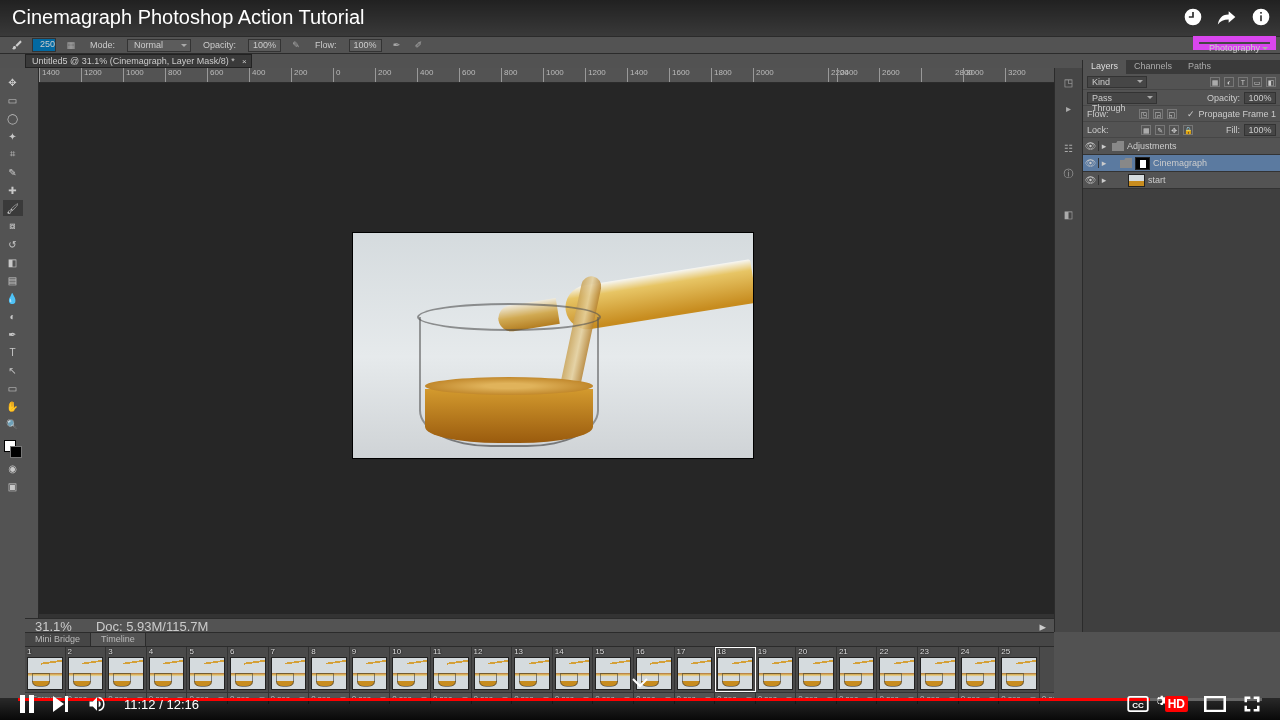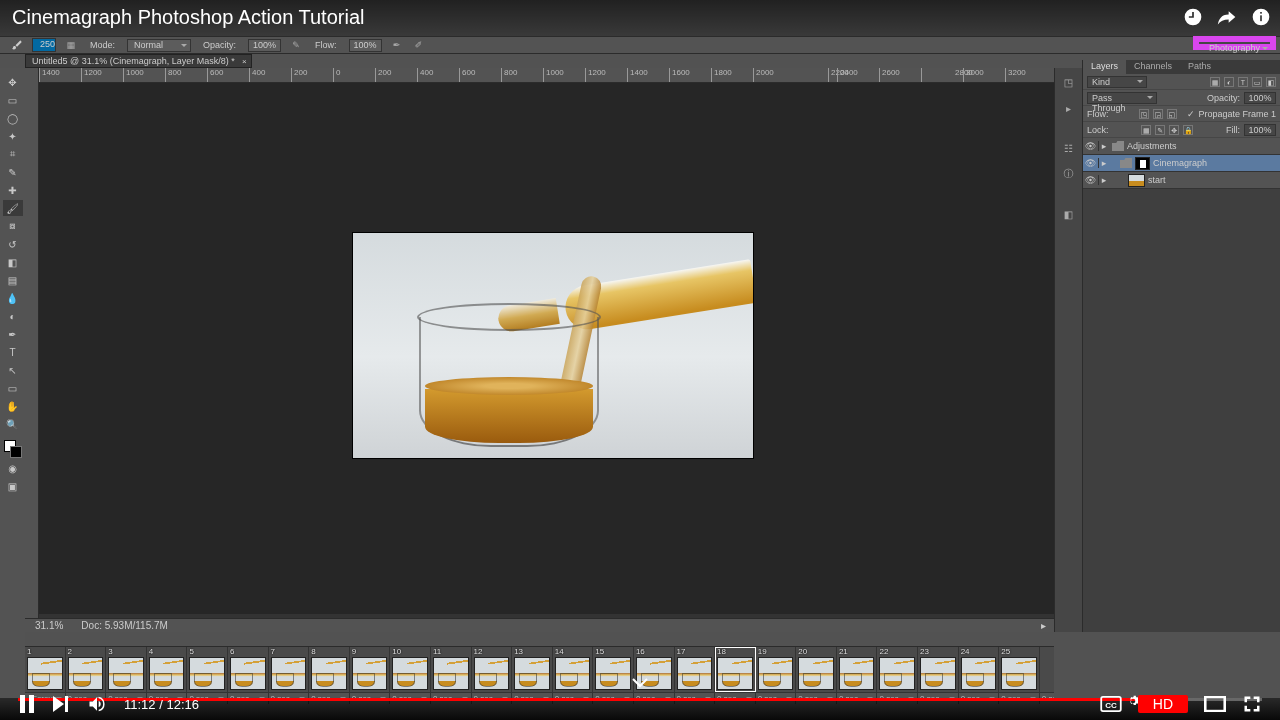--- a/index.html
+++ b/index.html
@@ -35,21 +35,21 @@
 .glass-scene{width:100%;height:100%;position:relative;overflow:hidden;background:linear-gradient(to bottom,#d5dbde 0%,#e6eaec 55%,#cfd3d6 100%)}
 .bottle{position:absolute;right:0;top:10px;width:210px;height:70px;transform:rotate(-9deg);transform-origin:right center}
 .bottle-body{position:absolute;right:0;top:16px;width:190px;height:44px;background:linear-gradient(to bottom,#f6f6f3 0%,#e7c565 25%,#c78c1f 95%);border-radius:40px 4px 4px 40px}
 .bottle-neck{position:absolute;left:-48px;top:24px;width:60px;height:26px;background:linear-gradient(to bottom,#efeadc,#cfa64a,#b07716);border-radius:20px 0 0 20px}
 .stream{position:absolute;left:216px;top:42px;width:20px;height:138px;background:linear-gradient(to right,#caa458,#e5cf9a 50%,#b68331);transform:rotate(12deg);border-radius:10px;opacity:.85}
 .glass{position:absolute;left:64px;top:70px;width:184px;height:144px}
 .glass-top{position:absolute;top:0;left:0;right:0;height:28px;border:2px solid rgba(80,80,80,.6);border-radius:50%;background:rgba(255,255,255,.05)}
 .glass-body{position:absolute;top:14px;left:2px;right:2px;bottom:0;border-left:2px solid rgba(80,80,80,.55);border-right:2px solid rgba(80,80,80,.55);border-bottom:2px solid rgba(80,80,80,.7);border-radius:0 0 40% 40%/0 0 28% 28%}
 .liquid{position:absolute;left:8px;right:8px;bottom:4px;height:54px;background:linear-gradient(to bottom,#d39a2e,#9a5b0e);border-radius:0 0 44% 44%/0 0 30% 30%}
 .liquid-top{position:absolute;left:8px;right:8px;bottom:52px;height:18px;border-radius:50%;background:radial-gradient(ellipse at center,#e0b35b 20%,#b57719 90%)}
-.status{position:absolute;left:0;right:0;bottom:0;height:14px;background:#535353;border-top:1px solid #2b2b2b;display:flex;align-items:center;font-size:10px;color:#ccc;gap:18px;padding-left:10px}
+.status{position:absolute;left:0;right:0;bottom:0;height:14px;background:#535353;border-top:1px solid #2b2b2b;display:flex;font-size:13px;color:#ccc;gap:24px;padding-left:10px}
 .status span:last-child{margin-left:auto;margin-right:8px}
 .bottom-tabs{position:absolute;left:25px;right:226px;bottom:74px;height:14px;background:#464646;display:flex;border-top:1px solid #2b2b2b}
 .btab{padding:0 10px;font-size:9px;line-height:13px;color:#bbb;border-right:1px solid #2b2b2b}
 .btab.active{background:#535353}
 .timeline{position:absolute;left:25px;right:226px;bottom:28px;height:46px;background:#4a4a4a;border-top:1px solid #2b2b2b;display:flex;overflow:hidden}
 .frame{flex:0 0 40.6px;height:100%;border-right:1px solid #333;position:relative;padding:1px}
 .frame.sel{outline:1px solid #fff;outline-offset:-1px}
 .frame .num{position:absolute;top:0;left:2px;font-size:8px;color:#ddd;text-shadow:0 0 2px #000;z-index:2}
 .frame .thumb{position:absolute;top:10px;left:2px;right:2px;bottom:2px;background:linear-gradient(to bottom,#d5dbde 50%,#b8854a 50%,#e7c565 55%,#d5dbde 60%);border:1px solid #222}
 .frame .thumb:before{content:'';position:absolute;left:4px;bottom:2px;width:16px;height:12px;border:1px solid rgba(60,60,60,.6);border-radius:0 0 40% 40%;background:linear-gradient(to top,#c78c1f 40%,transparent 40%)}
@@ -81,21 +81,21 @@
 .lmask{width:15px;height:13px;border:1px solid #222;background:#000;margin-right:3px;position:relative}
 .lmask:after{content:'';position:absolute;left:4px;top:2px;width:6px;height:8px;background:#fff}
 .player{position:absolute;left:0;right:0;bottom:0;height:22px;background:linear-gradient(to top,rgba(0,0,0,.9),rgba(0,0,0,.5));z-index:60}
 .progress{position:absolute;top:0;left:18px;right:18px;height:3px;background:rgba(255,255,255,.3)}
 .progress .played{position:absolute;left:0;top:0;bottom:0;background:#ff0000}
 .controls{position:absolute;bottom:6px;left:18px;right:18px;display:flex;align-items:center;gap:16px;color:#fff}
 .ctrl-btn{cursor:pointer;display:flex;align-items:center}
 .ctrl-btn svg{fill:#fff}
 .time{font-size:13px}
 .controls .right{margin-left:auto;display:flex;gap:16px}
-.hd{font-size:14px;font-weight:normal;background:#ff0000;padding:1px 15px;border-radius:2px;position:relative}
+.hd{font-size:12px;font-weight:bold;background:#ff0000;padding:1px 3px;border-radius:2px;position:relative}
 .hd-gear{position:absolute;left:-12px;top:0}
 .collapse{position:absolute;left:50%;bottom:30px;transform:translateX(-50%);z-index:61;color:#fff;cursor:pointer}
 </style>
 </head>
 <body>
 
 <div class="ps-window">
 
 <div class="opt-bar">
   <span class="opt-icon">
@@ -193,20 +193,24 @@
       </div>
     </div>
   </div>
   <div class="status">
     <span>31.1%</span>
     <span>Doc: 5.93M/115.7M</span>
     <span>▸</span>
   </div>
 </div>
 
+<div class="bottom-tabs">
+  <div class="btab">Mini Bridge</div>
+  <div class="btab active">Timeline</div>
+</div>
 
 <div class="timeline" id="timeline">
       <div class="frame">
         <span class="num">1</span>
         <div class="thumb"></div>
       </div>
       <div class="frame">
         <span class="num">2</span>
         <div class="thumb"></div>
       </div>

